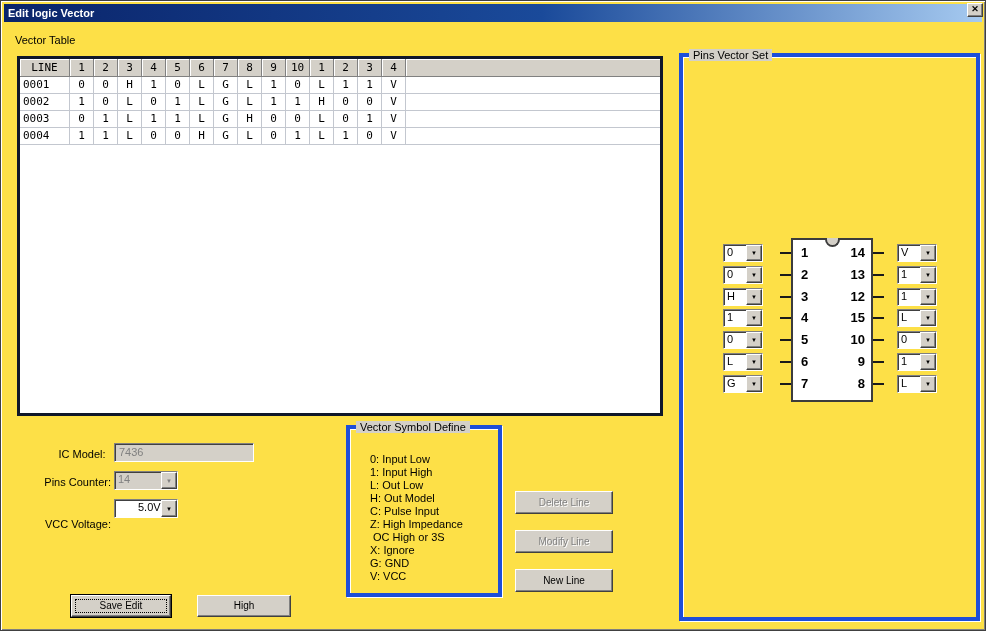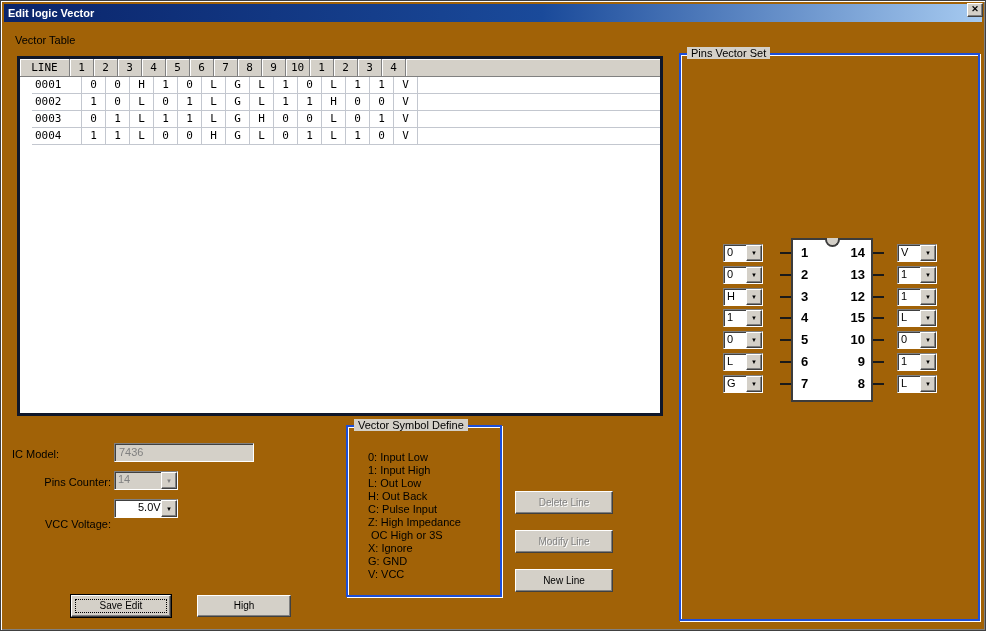--- a/index.html
+++ b/index.html
@@ -1,18 +1,18 @@
 <!DOCTYPE html>
 <html><head>
 <meta charset="utf-8">
 <style>
   * { margin:0; padding:0; box-sizing:border-box; }
   html,body { width:986px; height:631px; overflow:hidden; background:#808080;
     font-family:"Liberation Sans",sans-serif; }
-  .window { position:relative; width:986px; height:631px; background:#a16207;
+  .window { position:relative; width:986px; height:631px; background:#fde047;
     border:1px solid #404040;
     box-shadow: inset 1px 1px 0 #ffffff, inset -1px -1px 0 #808080; }
 
   
   .titlebar { position:absolute; left:3px; top:3px; right:3px; height:18px;
     background:linear-gradient(90deg,#0a246a 0%,#1a4a9a 55%,#a6caf0 100%);
     display:flex; align-items:center; padding-left:4px; }
   .titlebar .title { color:#fff; font-size:11px; font-weight:bold; }
   .close-btn { position:absolute; right:2px; top:2px; width:16px; height:14px;
     background:#d4d0c8; border:1px solid; border-color:#fff #404040 #404040 #fff;
@@ -24,21 +24,21 @@
 
   
   .vtable { position:absolute; left:16px; top:55px; width:646px; height:360px;
     background:#fff; border:3px solid #0f172a; overflow:hidden; }
   .thead { display:flex; height:18px; }
   .hcell { height:18px; background:#d4d0c8; border-right:1px solid #808080;
     border-bottom:1px solid #808080; box-shadow: inset 1px 1px 0 #fff;
     font-family:"DejaVu Sans Mono",monospace; font-size:11px; line-height:17px;
     text-align:center; }
   .hfill { flex:1; border-right:none; }
-  .trow { display:flex; height:17px;padding-left:12px; }
+  .trow { display:flex; height:17px; }
   .tcell { height:17px; border-right:1px solid #c3c7cf; border-bottom:1px solid #c3c7cf;
     font-family:"DejaVu Sans Mono",monospace; font-size:11px; line-height:16px;
     text-align:center; color:#000; background:#fff; }
   .line-col { width:50px; }
   .tcell.line-col { text-align:left; padding-left:3px; }
   .pin-col { width:24px; }
   .tfill { flex:1; border-right:none; }
 
   
   .sunken { border:1px solid; border-color:#808080 #fff #fff #808080;
@@ -49,21 +49,21 @@
   .combo.abs { position:absolute; }
   .combo-val { flex:1; font-size:11px; line-height:15px; padding-left:3px; color:#000;
     overflow:hidden; }
   .combo-btn { width:16px; background:#d4d0c8; border:1px solid;
     border-color:#fff #404040 #404040 #fff; box-shadow: inset -1px -1px 0 #808080;
     font-size:6px; display:flex; align-items:center; justify-content:center; color:#000; }
   .combo.disabled { background:#d4d0c8; }
   .combo.disabled .combo-val { color:#808080; }
 
   
-  .groupbox { position:absolute; border:2px solid #1d4ed8;
+  .groupbox { position:absolute; border:4px solid #1d4ed8;
     box-shadow: inset 1px 1px 0 #fff, 1px 1px 0 #fff; }
   .group-label { position:absolute; top:-8px; left:6px; background:#d4d0c8;
     padding:0 4px; font-size:11px; white-space:nowrap; }
   .sym-lines { position:absolute; left:20px; top:24px; }
   .sym-line { font-size:11px; line-height:13px; white-space:pre; color:#000; }
 
   
   .btn { position:absolute; background:#d4d0c8; border:1px solid;
     border-color:#fff #404040 #404040 #fff; box-shadow: inset -1px -1px 0 #808080;
     font-size:10px; color:#000; text-align:center; font-family:"Liberation Sans",sans-serif;
@@ -184,21 +184,21 @@
           <div class="tcell pin-col">1</div>
           <div class="tcell pin-col">L</div>
           <div class="tcell pin-col">1</div>
           <div class="tcell pin-col">0</div>
           <div class="tcell pin-col">V</div>
           <div class="tcell tfill"></div>
         </div>
       </div>
   </div>
 
-  <span class="lbl" style="left:11px; top:447px; width:90px; text-align:left;">IC Model:</span>
+  <span class="lbl" style="left:36px; top:447px; width:90px; text-align:center;">IC Model:</span>
   <div class="textbox sunken" style="left:113px; top:442px; width:140px; height:19px;">
     <span>7436</span>
   </div>
 
   <span class="lbl" style="left:20px; top:475px; width:90px; text-align:right;">Pins Counter:</span>
   <div class="combo abs sunken disabled" style="left:113px; top:470px; width:64px; height:19px;">
     <span class="combo-val">14</span>
     <span class="combo-btn" style="color:#808080;">▼</span>
   </div>
 
@@ -207,21 +207,21 @@
     <span class="combo-val">5.0V</span>
     <span class="combo-btn">▼</span>
   </div>
 
   <div class="groupbox" style="left:345px; top:424px; width:156px; height:172px;">
     <span class="group-label">Vector Symbol Define</span>
     <div class="sym-lines">
         <div class="sym-line">0: Input Low</div>
         <div class="sym-line">1: Input High</div>
         <div class="sym-line">L: Out Low</div>
-        <div class="sym-line">H: Out Back</div>
+        <div class="sym-line">H: Out Model</div>
         <div class="sym-line">C: Pulse Input</div>
         <div class="sym-line">Z: High Impedance</div>
         <div class="sym-line"> OC High or 3S</div>
         <div class="sym-line">X: Ignore</div>
         <div class="sym-line">G: GND</div>
         <div class="sym-line">V: VCC</div>
       </div>
   </div>
 
   <div class="btn disabled" style="left:514px; top:490px; width:98px; height:23px; line-height:21px;">Delete Line</div>

